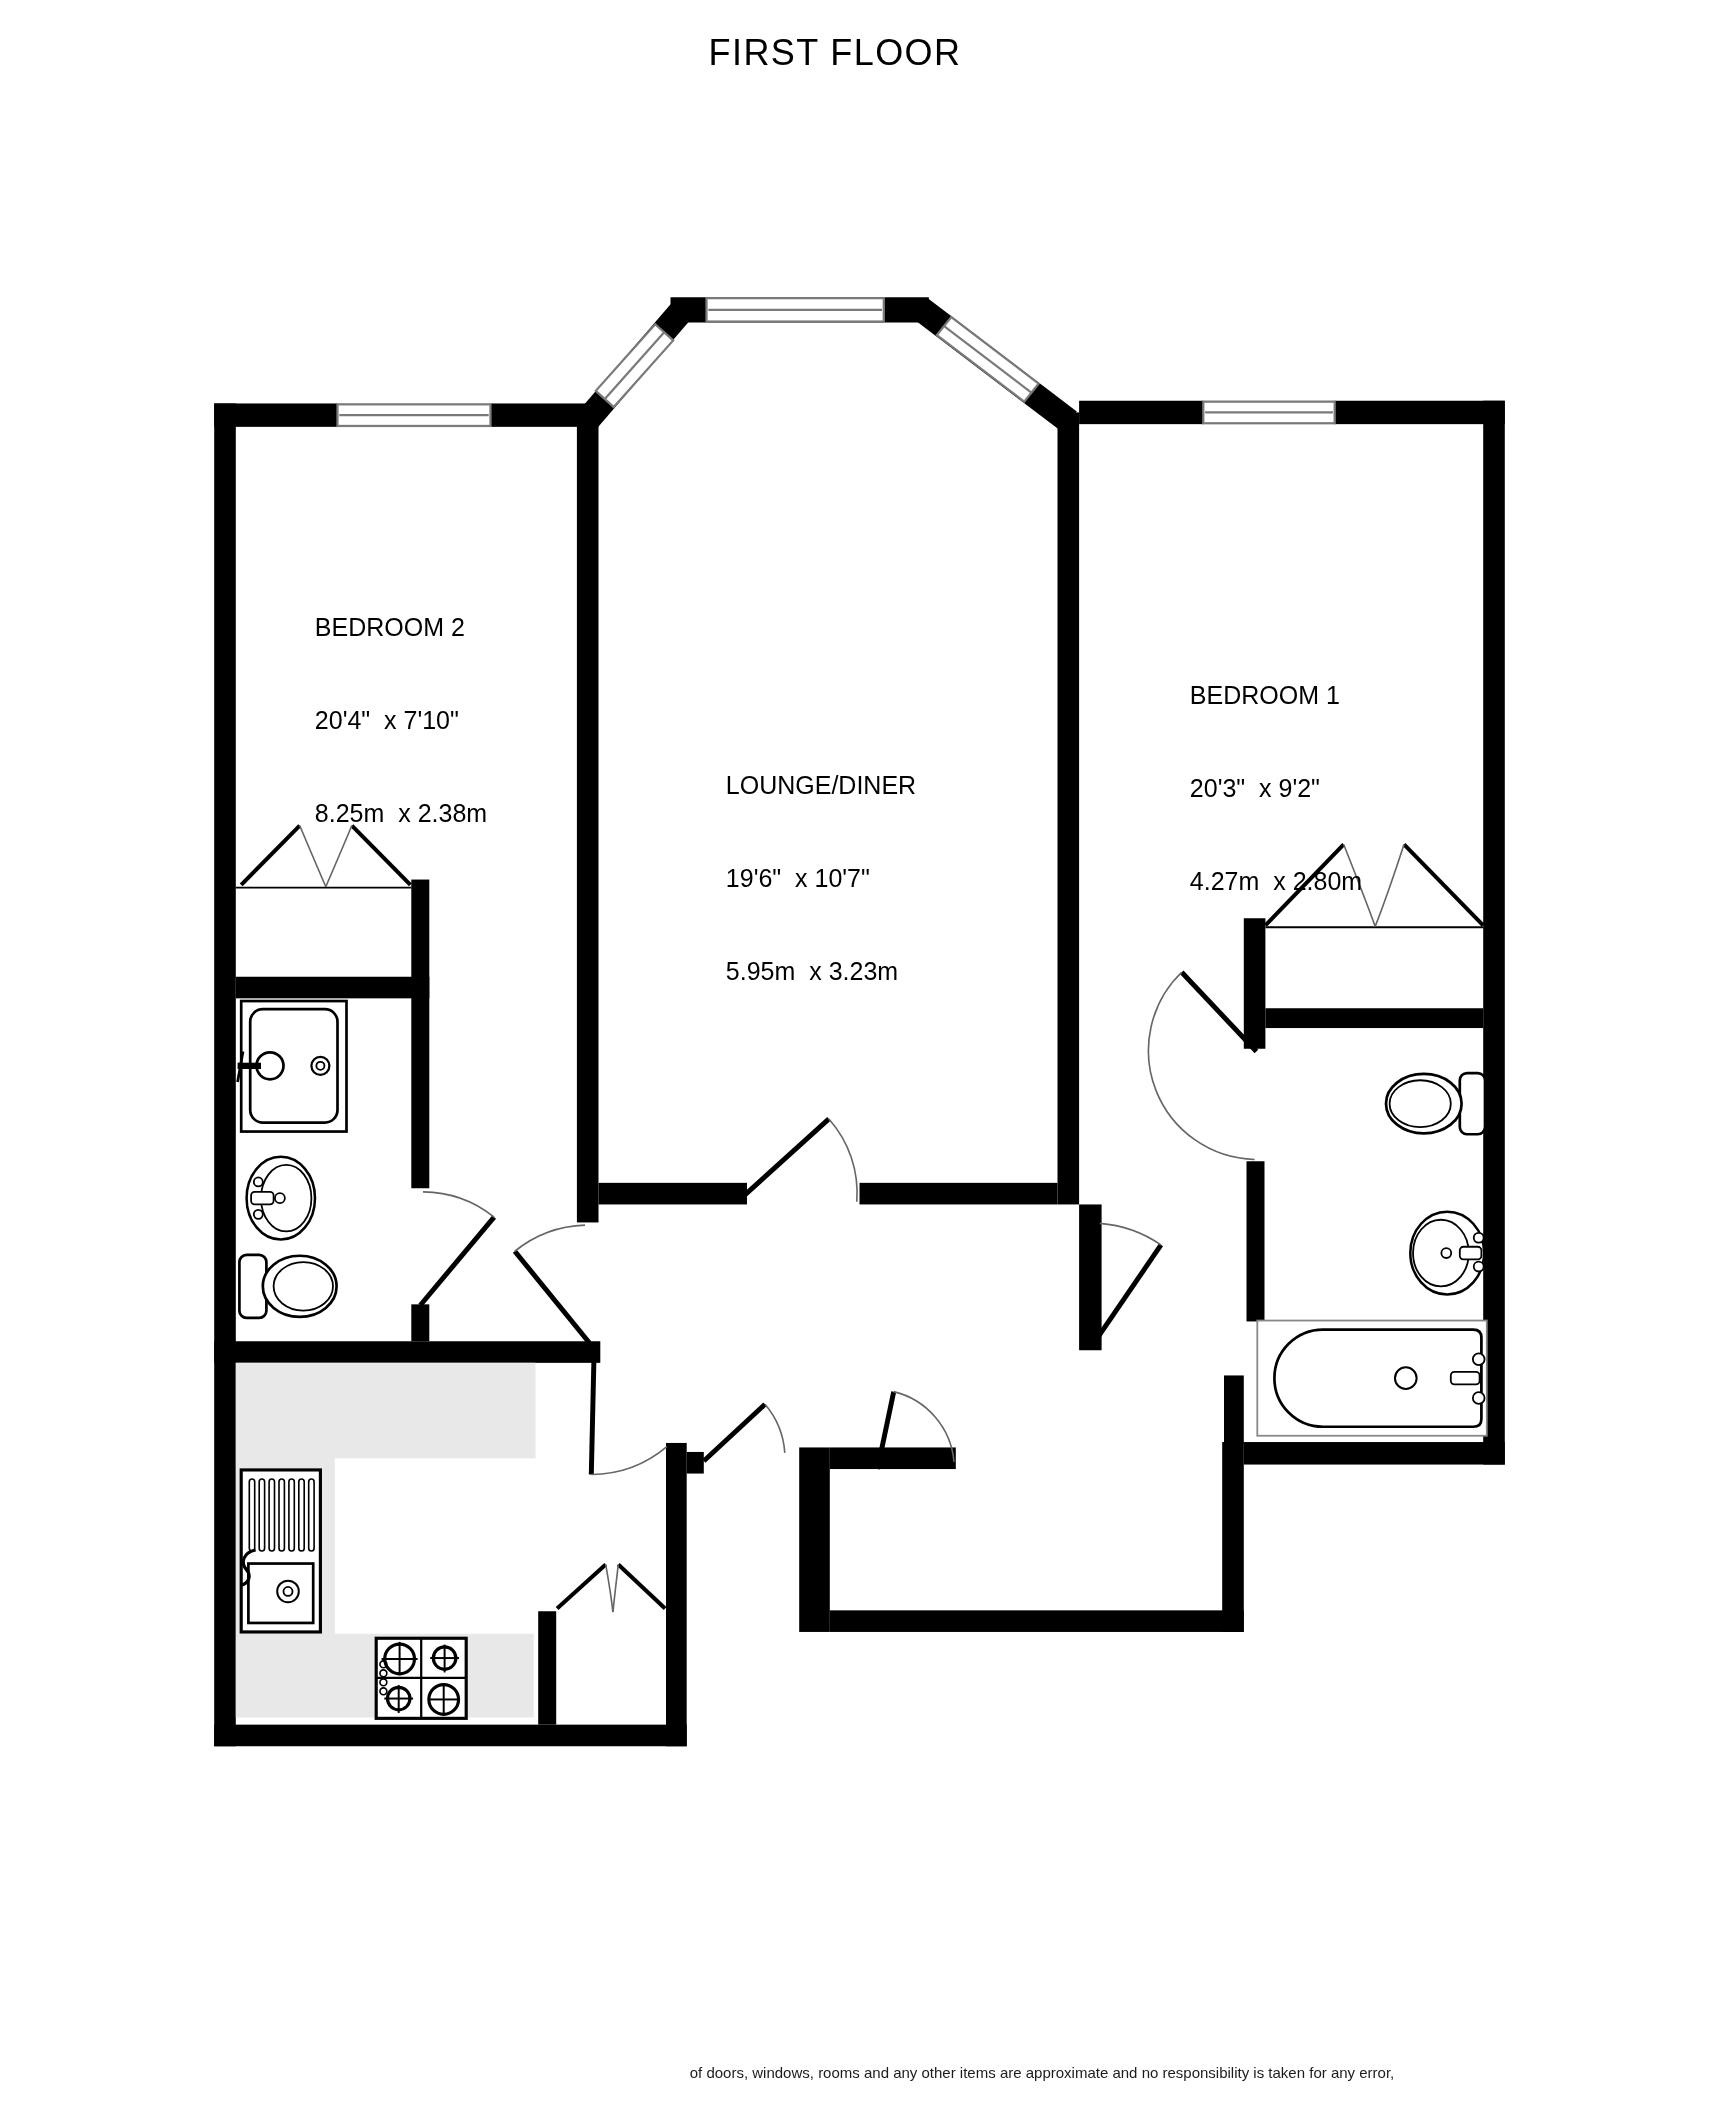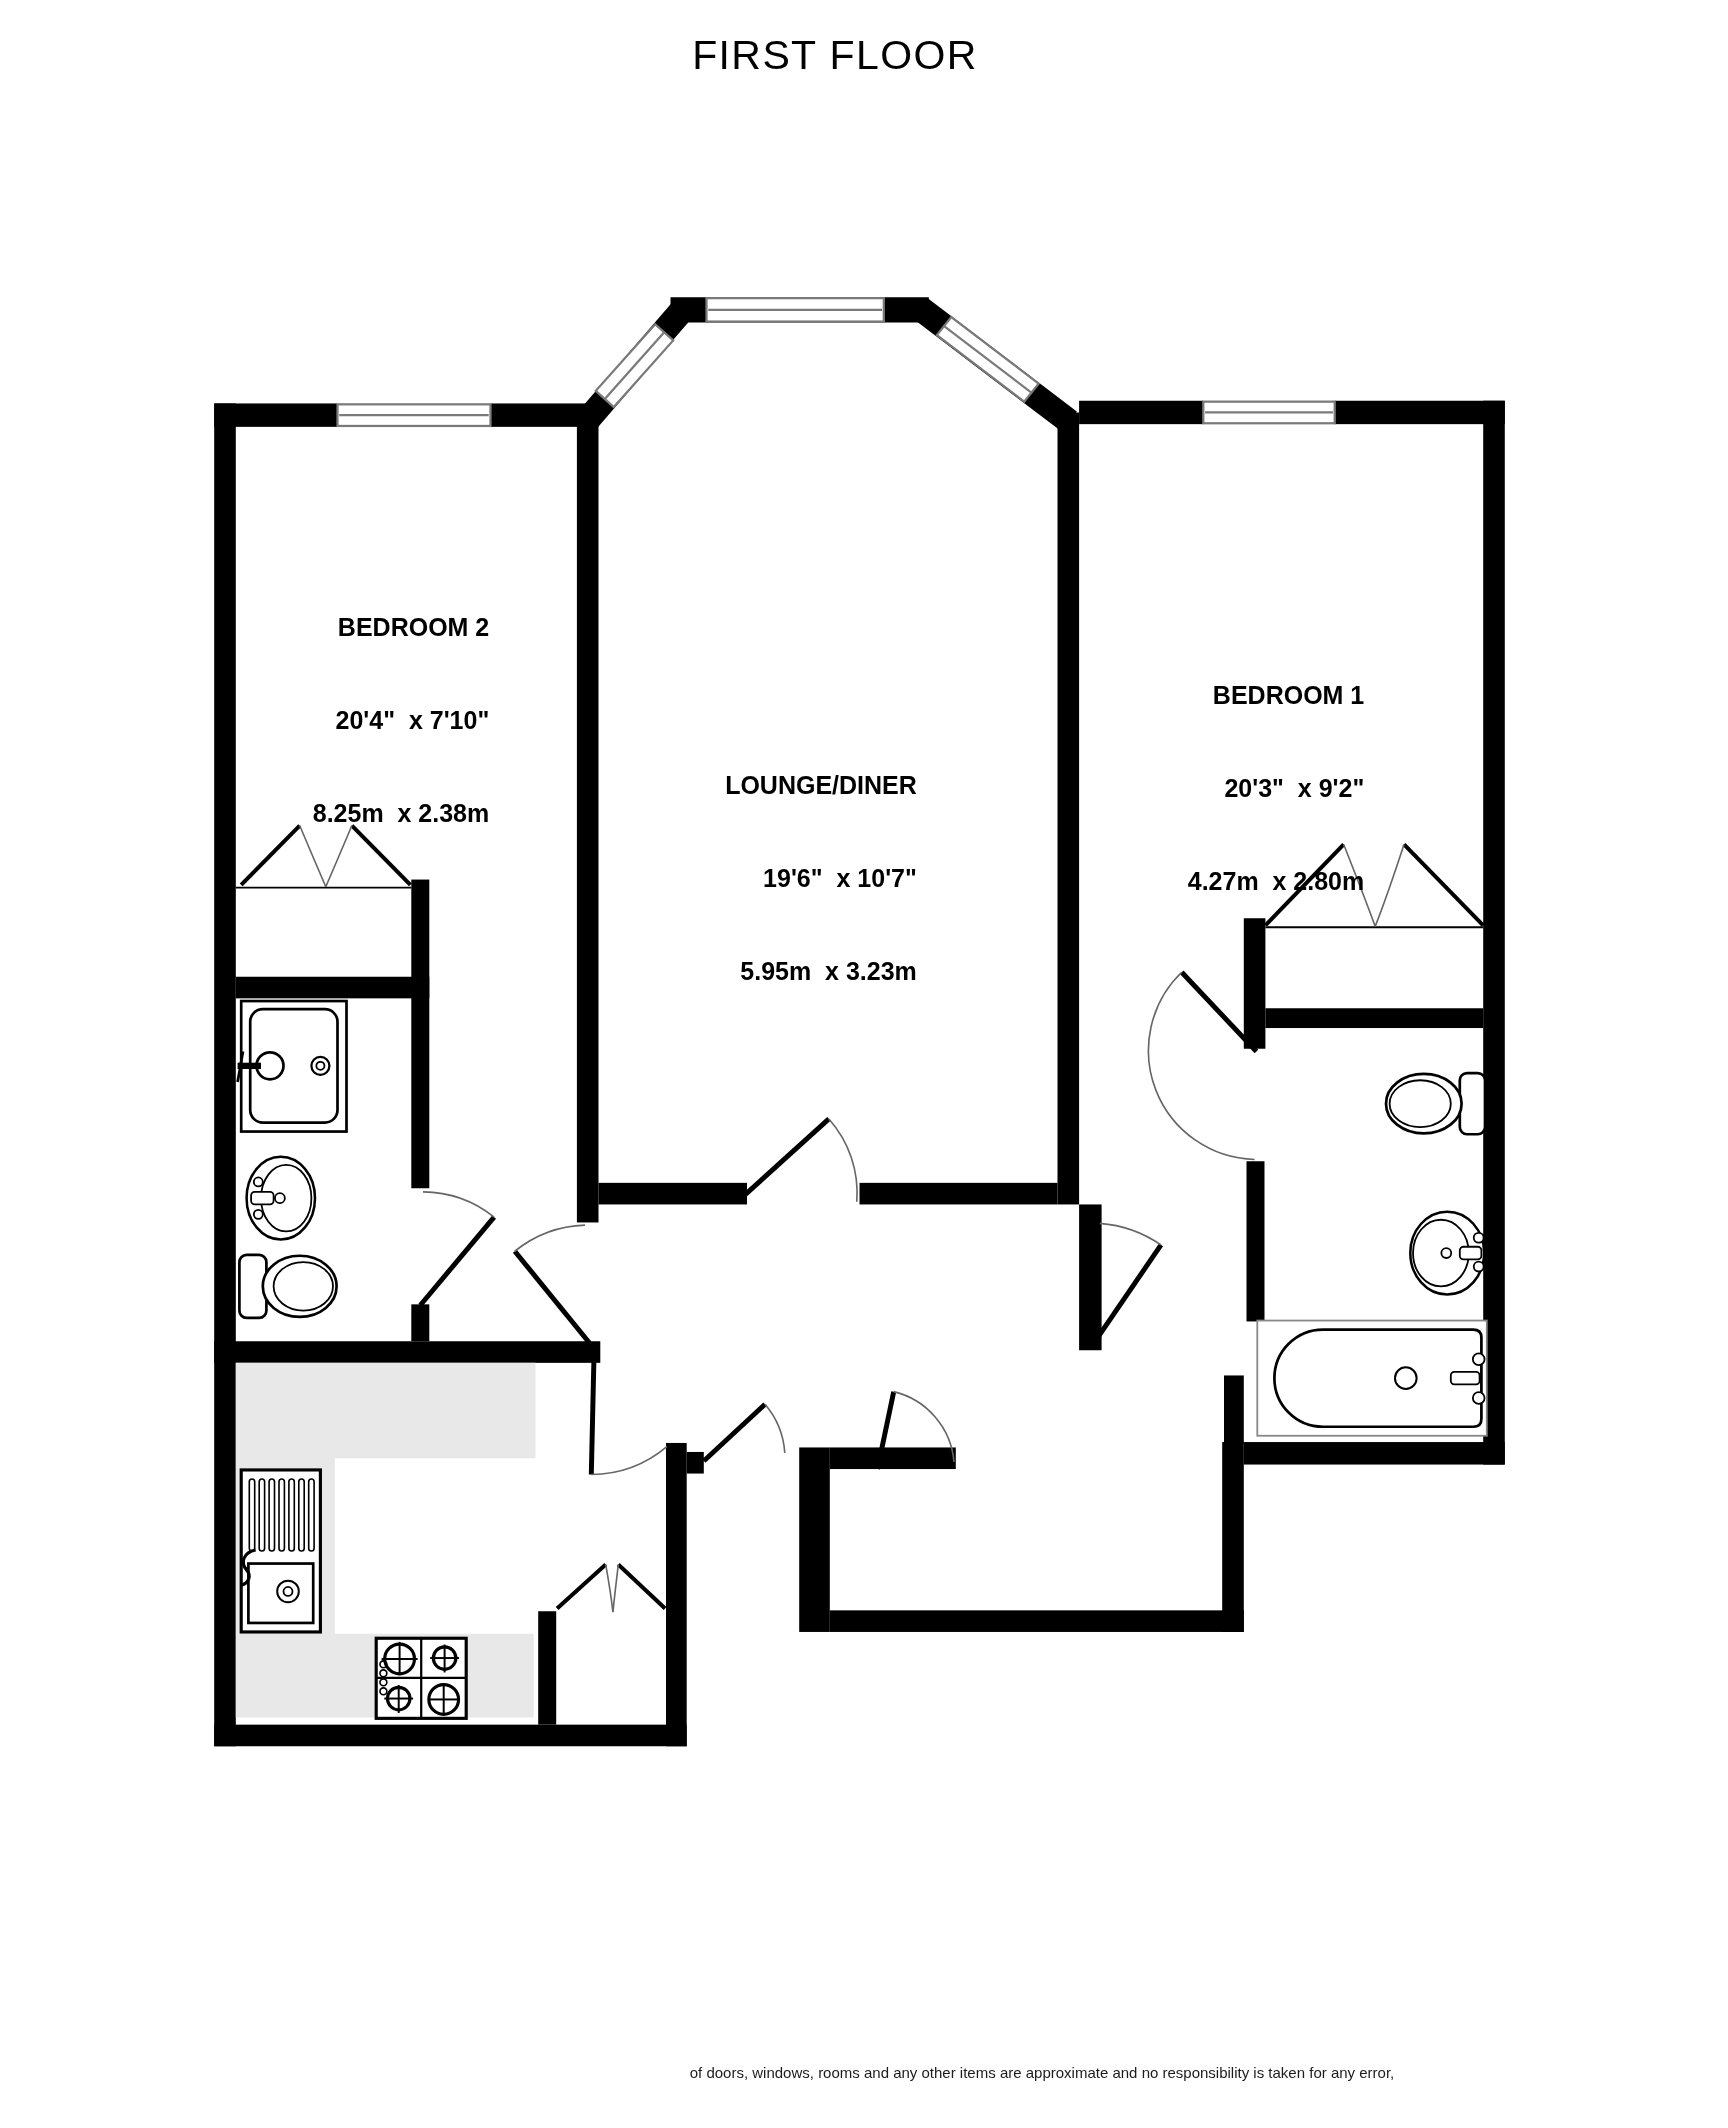--- a/index.html
+++ b/index.html
@@ -2,26 +2,26 @@
 <html style="font-size:14.4px"><head>
 <meta charset="utf-8">
 <style>
   html,body{margin:0;padding:0;}
   body{
     width:1728px;height:2129px;position:relative;background:#ffffff;
     font-family:"Liberation Sans", sans-serif;color:#000;
   }
   .page-title{
     position:absolute;left:835px;top:32px;transform:translateX(-50%);
-    font-size:41px;font-weight:400;letter-spacing:1.4px;white-space:pre;
+    font-size:36px;font-weight:400;letter-spacing:1.4px;white-space:pre;
   }
   svg.plan{position:absolute;left:0;top:0;}
   .room-label{
-    position:absolute;transform:translateX(-50%);text-align:right;
-    font-weight:bold;font-size:25px;line-height:31px;white-space:pre;
+    position:absolute;transform:translateX(-50%);text-align:left;
+    font-weight:normal;font-size:25px;line-height:31px;white-space:pre;
   }
   .disclaimer{
     position:absolute;left:1042px;transform:translateX(-50%);
     text-align:center;font-size:15px;line-height:18px;color:#1c1c1c;
     white-space:pre;width:990px;
   }
   .disclaimer div{white-space:pre;}
 </style>
 </head>
 <body>

